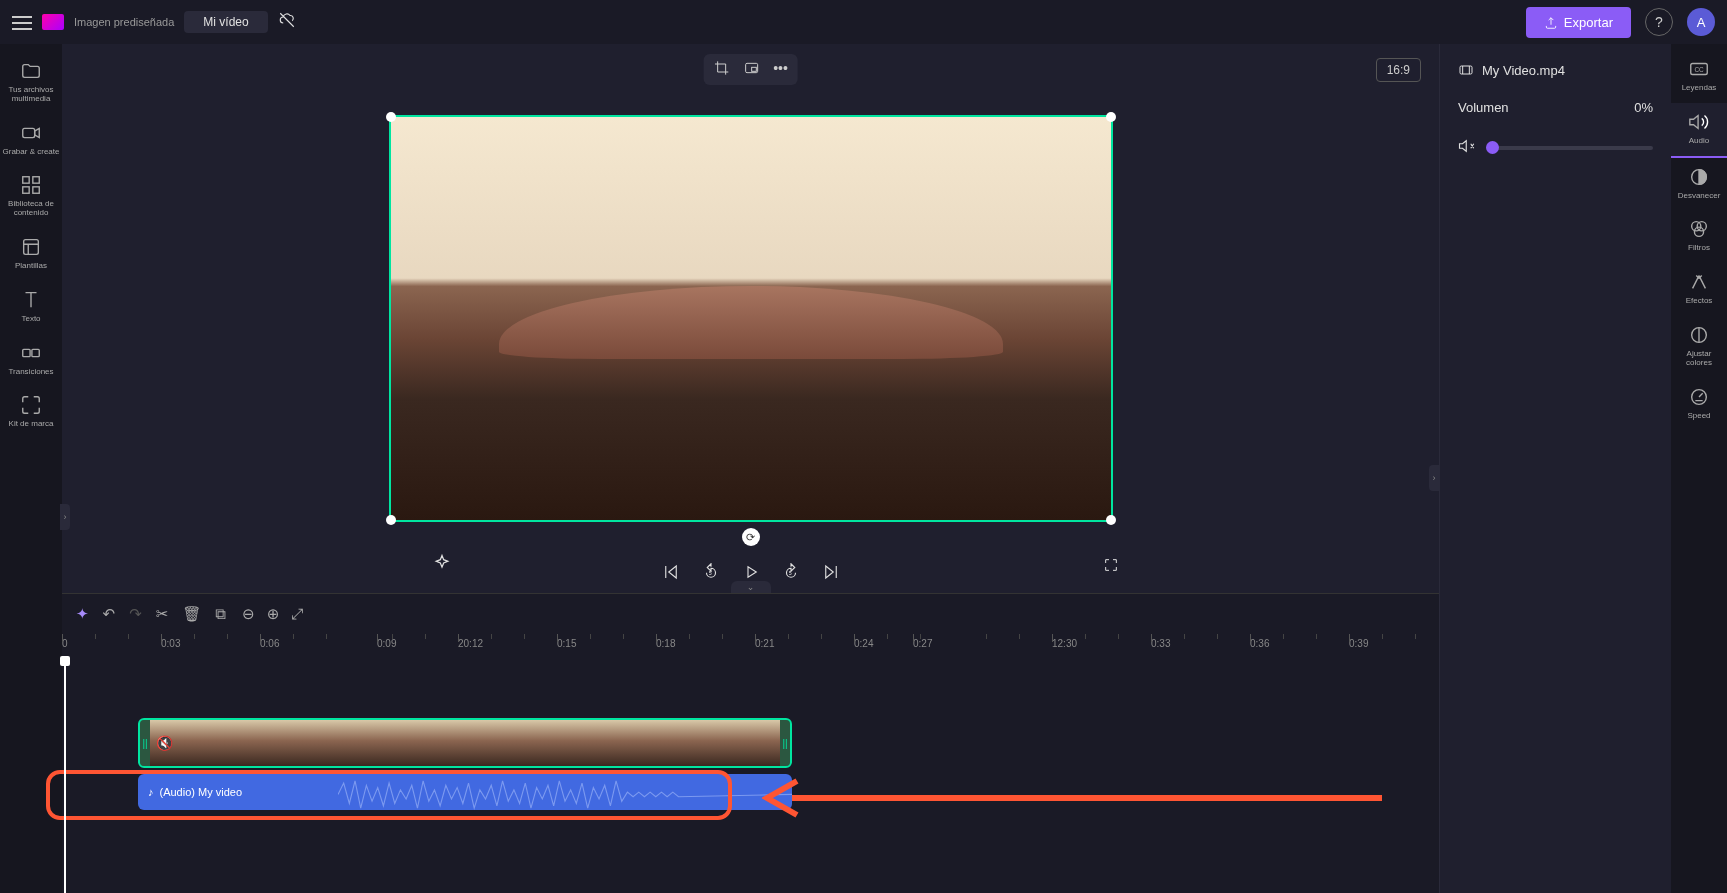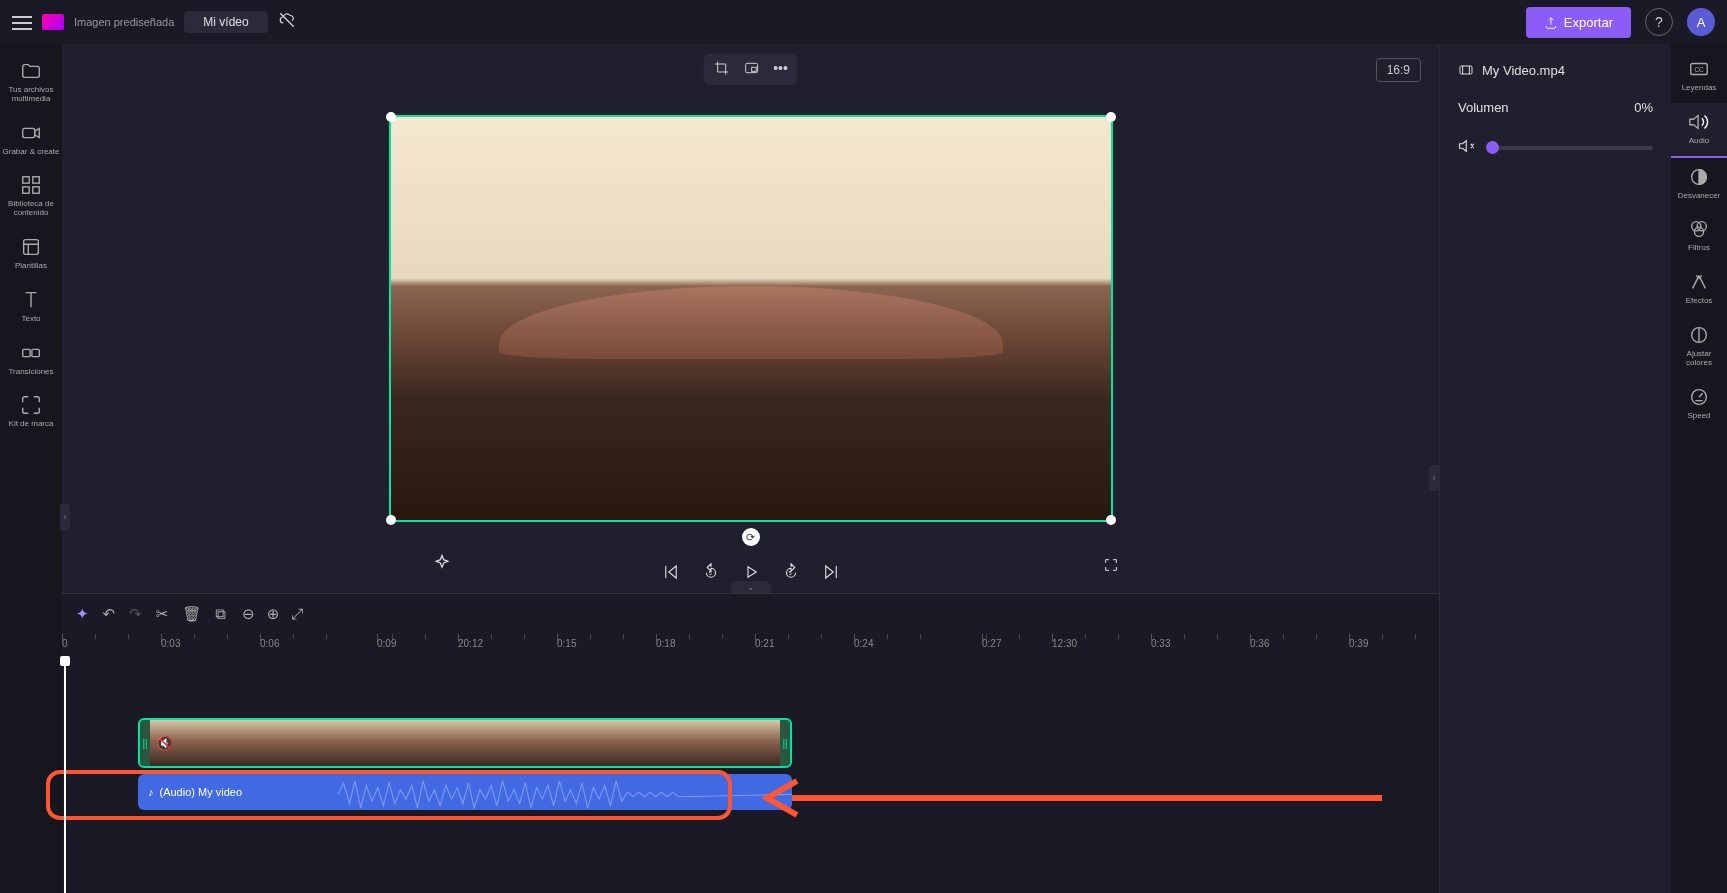--- a/index.html
+++ b/index.html
@@ -246,21 +246,21 @@
           <div class="ruler-minor" style="left: 561px;"></div>
           <div class="ruler-mark" style="left: 594px;">0:18</div>
           <div class="ruler-minor" style="left: 627px;"></div>
           <div class="ruler-minor" style="left: 660px;"></div>
           <div class="ruler-mark" style="left: 693px;">0:21</div>
           <div class="ruler-minor" style="left: 726px;"></div>
           <div class="ruler-minor" style="left: 759px;"></div>
           <div class="ruler-mark" style="left: 792px;">0:24</div>
           <div class="ruler-minor" style="left: 825px;"></div>
           <div class="ruler-minor" style="left: 858px;"></div>
-          <div class="ruler-mark" style="left: 920px;">0:27</div>
+          <div class="ruler-mark" style="left: 851px;">0:27</div>
           <div class="ruler-minor" style="left: 924px;"></div>
           <div class="ruler-minor" style="left: 957px;"></div>
           <div class="ruler-mark" style="left: 990px;">12:30</div>
           <div class="ruler-minor" style="left: 1023px;"></div>
           <div class="ruler-minor" style="left: 1056px;"></div>
           <div class="ruler-mark" style="left: 1089px;">0:33</div>
           <div class="ruler-minor" style="left: 1122px;"></div>
           <div class="ruler-minor" style="left: 1155px;"></div>
           <div class="ruler-mark" style="left: 1188px;">0:36</div>
           <div class="ruler-minor" style="left: 1221px;"></div>

